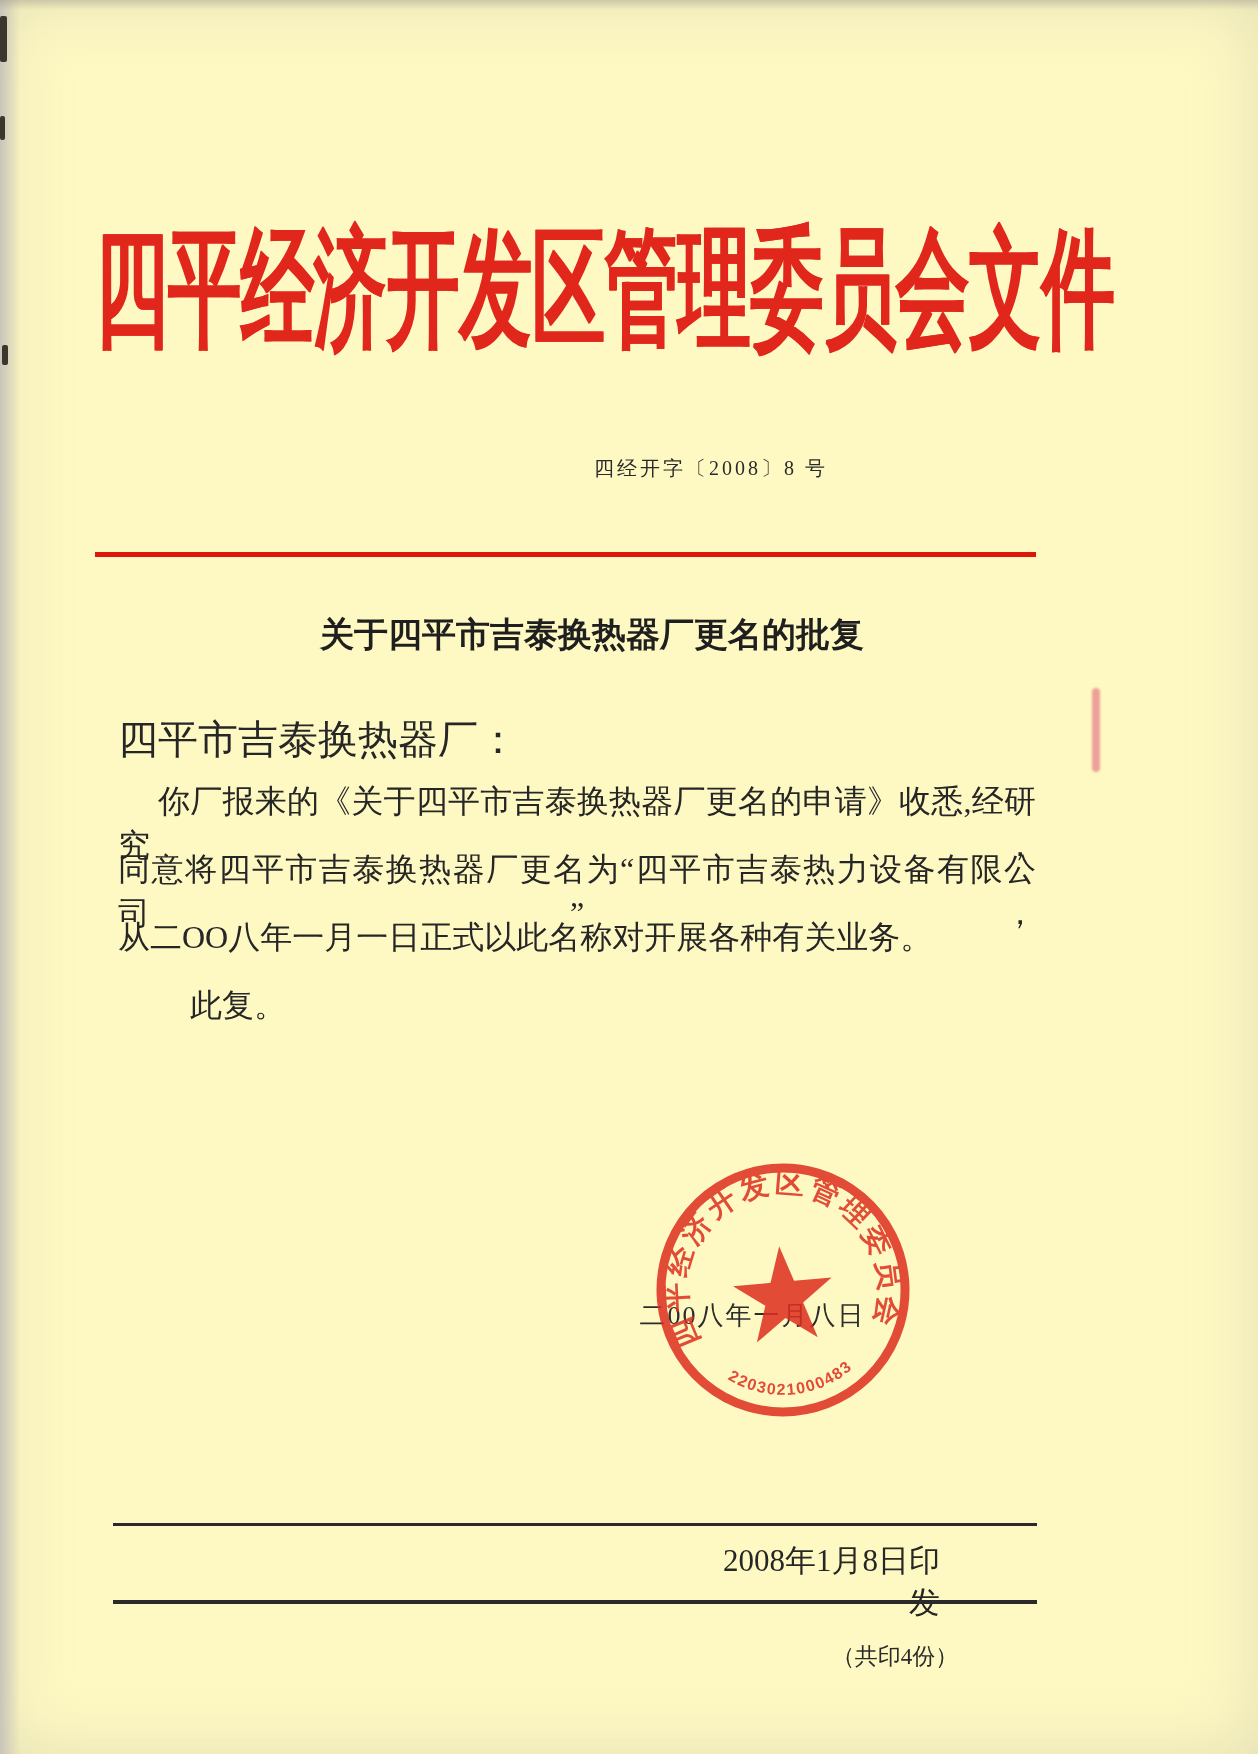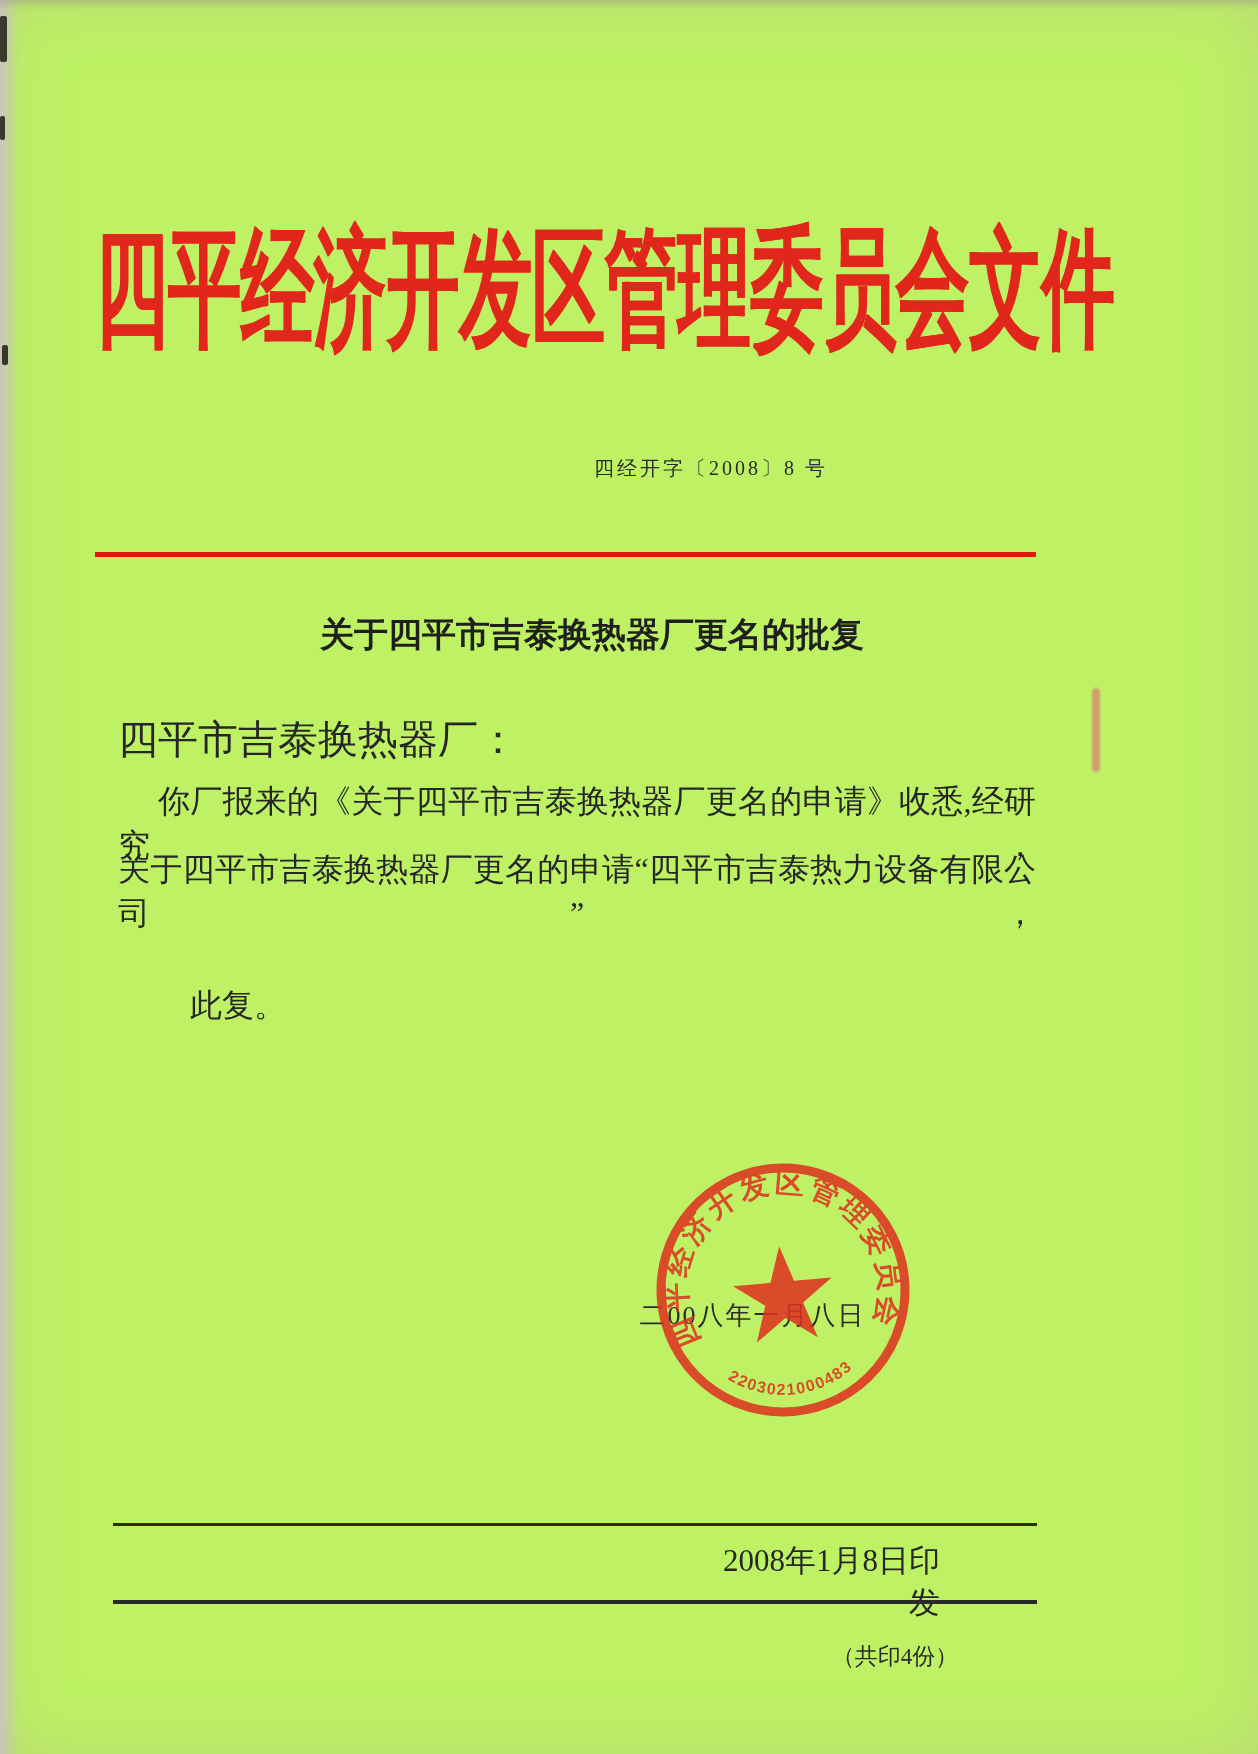--- a/index.html
+++ b/index.html
@@ -1,19 +1,19 @@
 <!DOCTYPE html>
 <html><head>
 <meta charset="utf-8">
 <style>
   html,body{margin:0;padding:0;background:#888;}
   .page{
     position:relative;
     width:1258px;height:1754px;
-    background:#bef264;
+    background:#fef9c3;
     overflow:hidden;
     font-family:"Liberation Serif", serif;
     color:#262626;
     box-shadow:inset 0 0 70px rgba(170,164,148,.30);
   }
   .edge-left{
     position:absolute;left:0;top:0;bottom:0;width:20px;
     background:linear-gradient(90deg,#c9c5ba 0%, rgba(201,197,186,0) 100%);
   }
   .edge-top{
@@ -88,21 +88,22 @@
 
   <div class="doc-number">四经开字〔2008〕8 号</div>
 
   <div class="red-rule"></div>
 
   <div class="subject-title">关于四平市吉泰换热器厂更名的批复</div>
 
   <div class="body-text addressee">四平市吉泰换热器厂：</div>
 
   <div class="bline bline-j l1">你厂报来的《关于四平市吉泰换热器厂更名的申请》收悉,经研究，</div>
-  <div class="bline bline-j l2">关于四平市吉泰换热器厂更名的申请“四平市吉泰热力设备有限公司”，</div>
+  <div class="bline bline-j l2">同意将四平市吉泰换热器厂更名为“四平市吉泰热力设备有限公司”，</div>
+  <div class="bline l3">从二OO八年一月一日正式以此名称对开展各种有关业务。</div>
   <div class="bline closing">此复。</div>
 
   <div class="date-line">二00八年一月八日</div>
 
   <svg class="seal" viewBox="0 0 280 280">
     <circle cx="140" cy="140" r="122" fill="none" stroke="#de3020" stroke-width="9"></circle>
     <polygon fill="#de3020" points="140,96 151.8,131.8 189.5,131.9 159,154.2 170.6,190.1 140,168 109.4,190.1 121,154.2 90.5,131.9 128.2,131.8"></polygon>
     <path id="sealArcTop" d="M 52.1 181 A 97 97 0 1 1 227.9 181" fill="none"></path>
     <path id="sealArcBottom" d="M 75.4 222.7 A 105 105 0 0 0 204.6 222.7" fill="none"></path>
     <text font-size="29" font-weight="bold" fill="#de3020" letter-spacing="4" font-family="Liberation Serif, serif">

